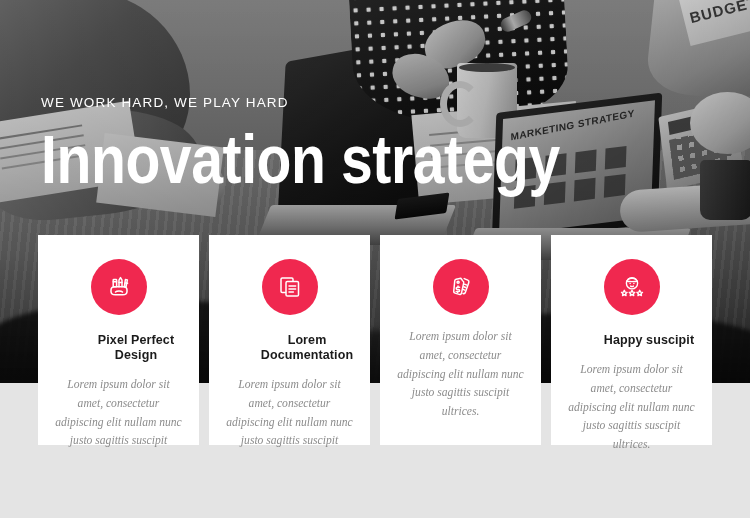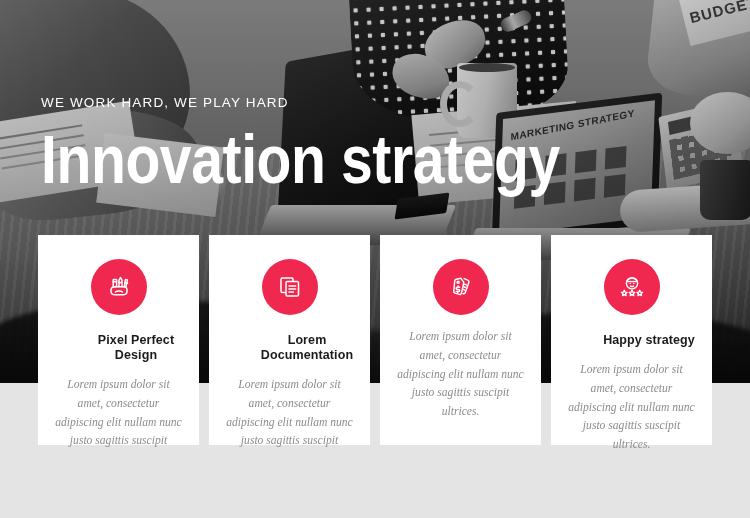--- a/index.html
+++ b/index.html
@@ -610,21 +610,21 @@
           <path d="M10.8 10.1c1.6.7 8.8.7 10.4 0"></path>
           <path d="M12.2 8.4c1.5-1.5 6.1-1.5 7.6 0"></path>
           <circle cx="14.1" cy="12.6" r="0.75" fill="#ffffff" stroke="none"></circle>
           <circle cx="17.9" cy="12.6" r="0.75" fill="#ffffff" stroke="none"></circle>
           <path d="M14.6 15.1c.9.7 1.9.7 2.8 0"></path>
           <path d="M8.3 19.3l.85 1.78 1.95.25-1.43 1.35.36 1.92-1.73-.94-1.73.94.36-1.92L5.5 21.33l1.95-.25z"></path>
           <path d="M16 19.3l.85 1.78 1.95.25-1.43 1.35.36 1.92-1.73-.94-1.73.94.36-1.92-1.43-1.35 1.95-.25z"></path>
           <path d="M23.7 19.3l.85 1.78 1.95.25-1.43 1.35.36 1.92-1.73-.94-1.73.94.36-1.92-1.43-1.35 1.95-.25z"></path>
         </svg>
       </div>
-      <div class="card-title">Happy strategy</div>
+      <div class="card-title">Happy suscipit</div>
       <div class="card-body">Lorem ipsum dolor sit amet, consectetur adipiscing elit nullam nunc justo sagittis suscipit ultrices.</div>
     </div>
 
   </div>
 
   <div class="credit">
     <span>Image from </span><a href="#">Freepik</a>
   </div>
 
 </div>

